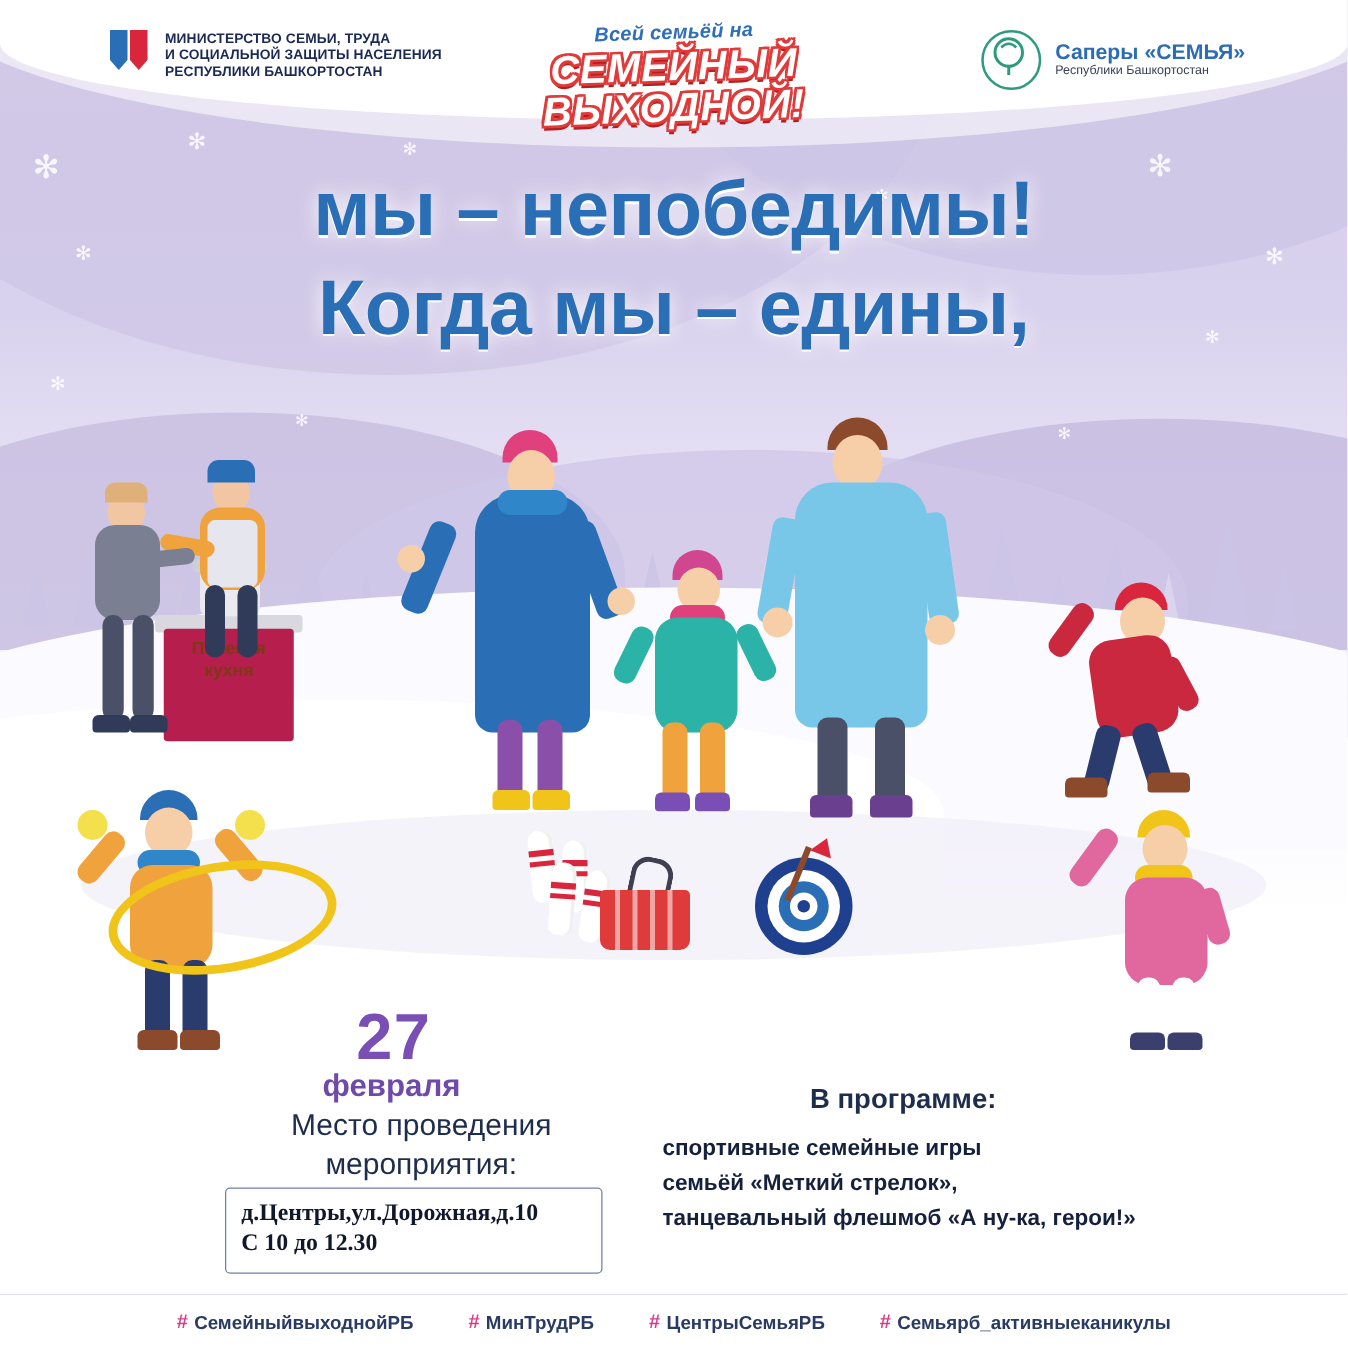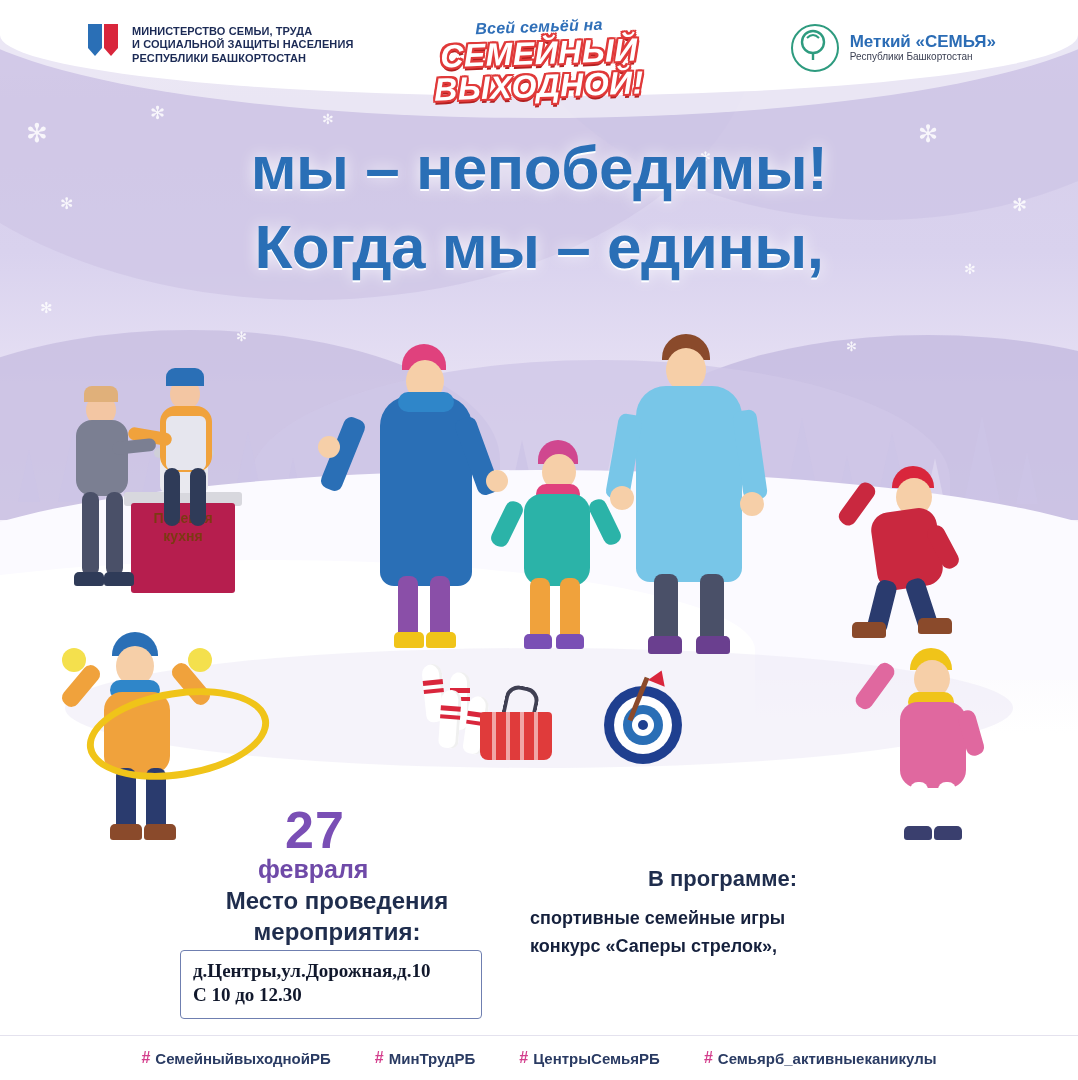--- a/index.html
+++ b/index.html
@@ -359,21 +359,21 @@
     left: 258px; top: 855px;
     font-size: 25px;
     font-weight: bold;
     color: #6f4aa8;
   }
   .place-label {
     position: absolute;
     left: 207px; top: 885px;
     width: 260px;
     font-size: 24px;
-    font-weight: bold;
+    font-weight: normal;
     color: #1f2d4d;
     line-height: 1.3;
     text-align: center;
   }
   .place-box {
     position: absolute;
     left: 180px; top: 950px;
     width: 278px;
     padding: 8px 10px 10px 12px;
     background: #ffffff;
@@ -506,21 +506,21 @@
 
   <div class="logo-right">
     <div class="tree-mark">
       <svg width="40" height="40" viewBox="0 0 40 40" aria-hidden="true" style="position:absolute;left:0;top:0;">
         <circle cx="20" cy="16" r="11" fill="none" stroke="#2e9b7f" stroke-width="2.4"></circle>
         <path d="M20 27 L20 34" stroke="#2e9b7f" stroke-width="2.4" fill="none"></path>
         <path d="M14 12 Q20 6 26 12" stroke="#2e9b7f" stroke-width="2" fill="none"></path>
       </svg>
     </div>
     <div>
-      <div class="t1">Меткий «СЕМЬЯ»</div>
+      <div class="t1">Саперы «СЕМЬЯ»</div>
       <div class="t2">Республики Башкортостан</div>
     </div>
   </div>
 
   <div class="badge">
     <div class="b1">Всей семьёй на</div>
     <div class="b2">СЕМЕЙНЫЙ</div>
     <div class="b2">ВЫХОДНОЙ!</div>
   </div>
 
@@ -671,21 +671,22 @@
   </div>
 
   <div class="place-box">
     <div>д.Центры,ул.Дорожная,д.10</div>
     <div>С 10 до 12.30</div>
   </div>
 
   <div class="program-title">В программе:</div>
   <div class="program-list">
     <div>спортивные семейные игры</div>
-    <div>конкурс «Саперы стрелок»,</div>
+    <div>семьёй «Меткий стрелок»,</div>
+    <div>танцевальный флешмоб «А ну-ка, герои!»</div>
   </div>
 
   <div class="footer">
     <div class="tag">
       <span class="hash">#</span>
       <span>СемейныйвыходнойРБ</span>
     </div>
     <div class="tag">
       <span class="hash">#</span>
       <span>МинТрудРБ</span>

